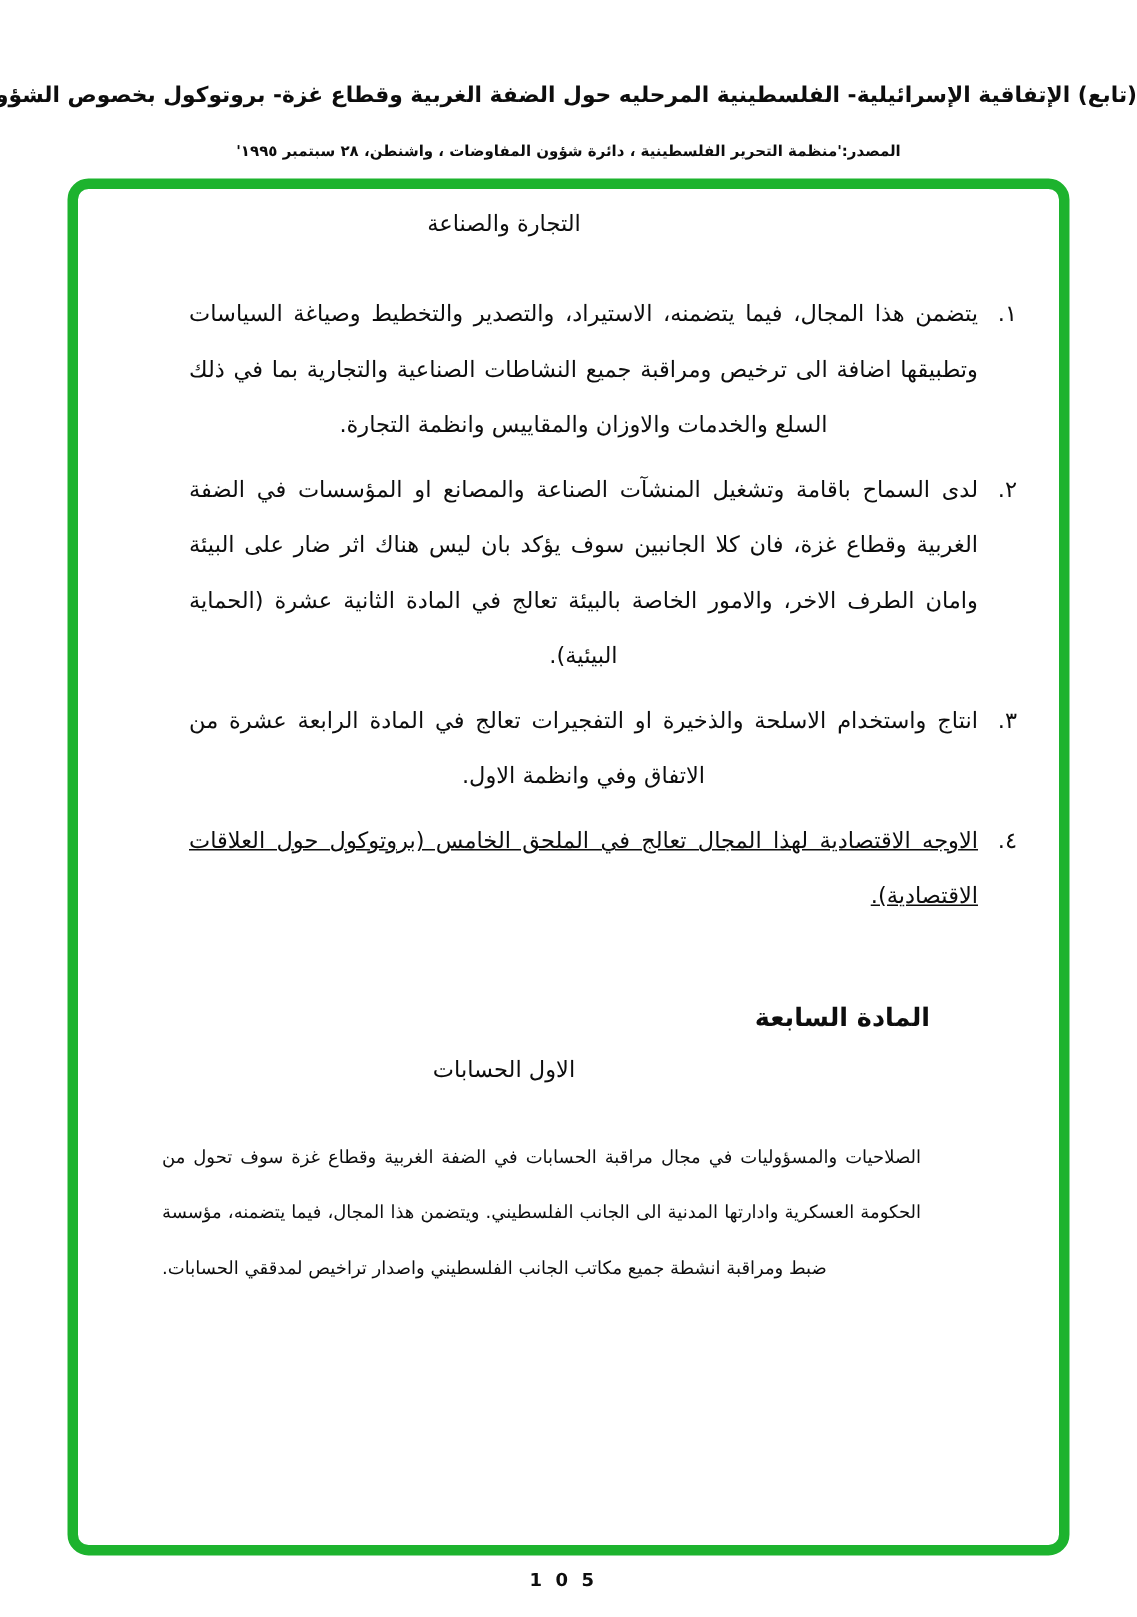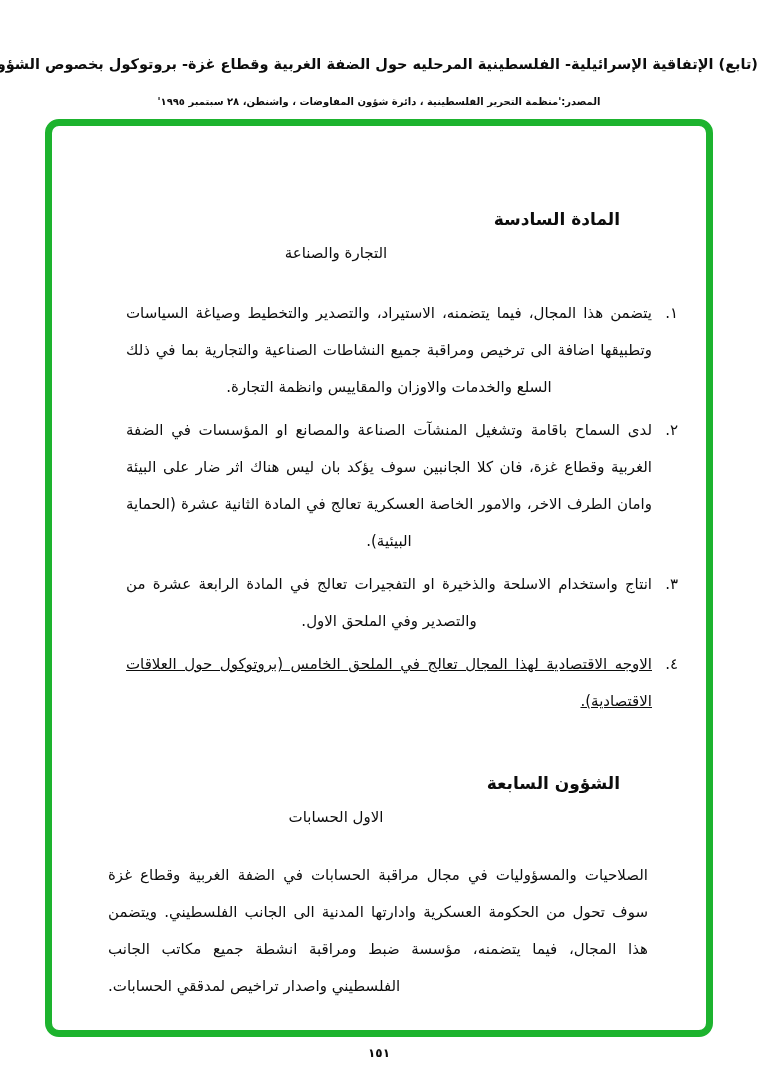--- a/index.html
+++ b/index.html
@@ -81,22 +81,22 @@
     line-height: 37px;
     text-align: justify;
     text-align-last: center;
     margin-left: 24px;
   }
   .list-item.single-line .item-text {
     text-align-last: right;
     text-decoration: underline;
   }
   .audit-paragraph {
-    margin: 30px 58px 0 56px;
-    font-size: 15px;
+    margin: 30px 92px 0 56px;
+    font-size: 12px;
     line-height: 37px;
     text-align: justify;
     text-align-last: left;
   }
   .page-number {
     position: absolute;
     top: 1046px;
     left: 0;
     right: 0;
     text-align: center;
@@ -109,42 +109,41 @@
 </head>
 <body>
 
 <div class="doc-header">
   <div class="line1">(تابع) الإتفاقية الإسرائيلية- الفلسطينية المرحليه حول الضفة الغربية وقطاع غزة- بروتوكول بخصوص الشؤون المدنية</div>
   <div class="line2">المصدر:'منظمة التحرير الفلسطينية ، دائرة شؤون المفاوضات ، واشنطن، ٢٨ سبتمبر ١٩٩٥'</div>
 </div>
 
 <div class="content-frame">
 
-  <h2 class="article-title first">المادة السادسة</h2>
   <div class="article-subtitle">التجارة والصناعة</div>
 
   <div class="items">
     <div class="list-item">
       <span class="num">١.</span>
       <div class="item-text">يتضمن هذا المجال، فيما يتضمنه، الاستيراد، والتصدير والتخطيط وصياغة السياسات وتطبيقها اضافة الى ترخيص ومراقبة جميع النشاطات الصناعية والتجارية بما في ذلك السلع والخدمات والاوزان والمقاييس وانظمة التجارة.</div>
     </div>
     <div class="list-item">
       <span class="num">٢.</span>
-      <div class="item-text">لدى السماح باقامة وتشغيل المنشآت الصناعة والمصانع او المؤسسات في الضفة الغربية وقطاع غزة، فان كلا الجانبين سوف يؤكد بان ليس هناك اثر ضار على البيئة وامان الطرف الاخر، والامور الخاصة العسكرية تعالج في المادة الثانية عشرة (الحماية البيئية).</div>
+      <div class="item-text">لدى السماح باقامة وتشغيل المنشآت الصناعة والمصانع او المؤسسات في الضفة الغربية وقطاع غزة، فان كلا الجانبين سوف يؤكد بان ليس هناك اثر ضار على البيئة وامان الطرف الاخر، والامور الخاصة بالبيئة تعالج في المادة الثانية عشرة (الحماية البيئية).</div>
     </div>
     <div class="list-item">
       <span class="num">٣.</span>
-      <div class="item-text">انتاج واستخدام الاسلحة والذخيرة او التفجيرات تعالج في المادة الرابعة عشرة من والتصدير وفي الملحق الاول.</div>
+      <div class="item-text">انتاج واستخدام الاسلحة والذخيرة او التفجيرات تعالج في المادة الرابعة عشرة من الاتفاق وفي وانظمة الاول.</div>
     </div>
     <div class="list-item single-line">
       <span class="num">٤.</span>
       <div class="item-text">الاوجه الاقتصادية لهذا المجال تعالج في الملحق الخامس (بروتوكول حول العلاقات الاقتصادية).</div>
     </div>
   </div>
 
-  <h2 class="article-title second">الشؤون السابعة</h2>
+  <h2 class="article-title second">المادة السابعة</h2>
   <div class="article-subtitle">الاول الحسابات</div>
 
   <div class="audit-paragraph">الصلاحيات والمسؤوليات في مجال مراقبة الحسابات في الضفة الغربية وقطاع غزة سوف تحول من الحكومة العسكرية وادارتها المدنية الى الجانب الفلسطيني. ويتضمن هذا المجال، فيما يتضمنه، مؤسسة ضبط ومراقبة انشطة جميع مكاتب الجانب الفلسطيني واصدار تراخيص لمدققي الحسابات.</div>
 
 </div>
 
-<div class="page-number">١٥١</div>
+<div class="page-number">105</div>
 
 </body></html>

